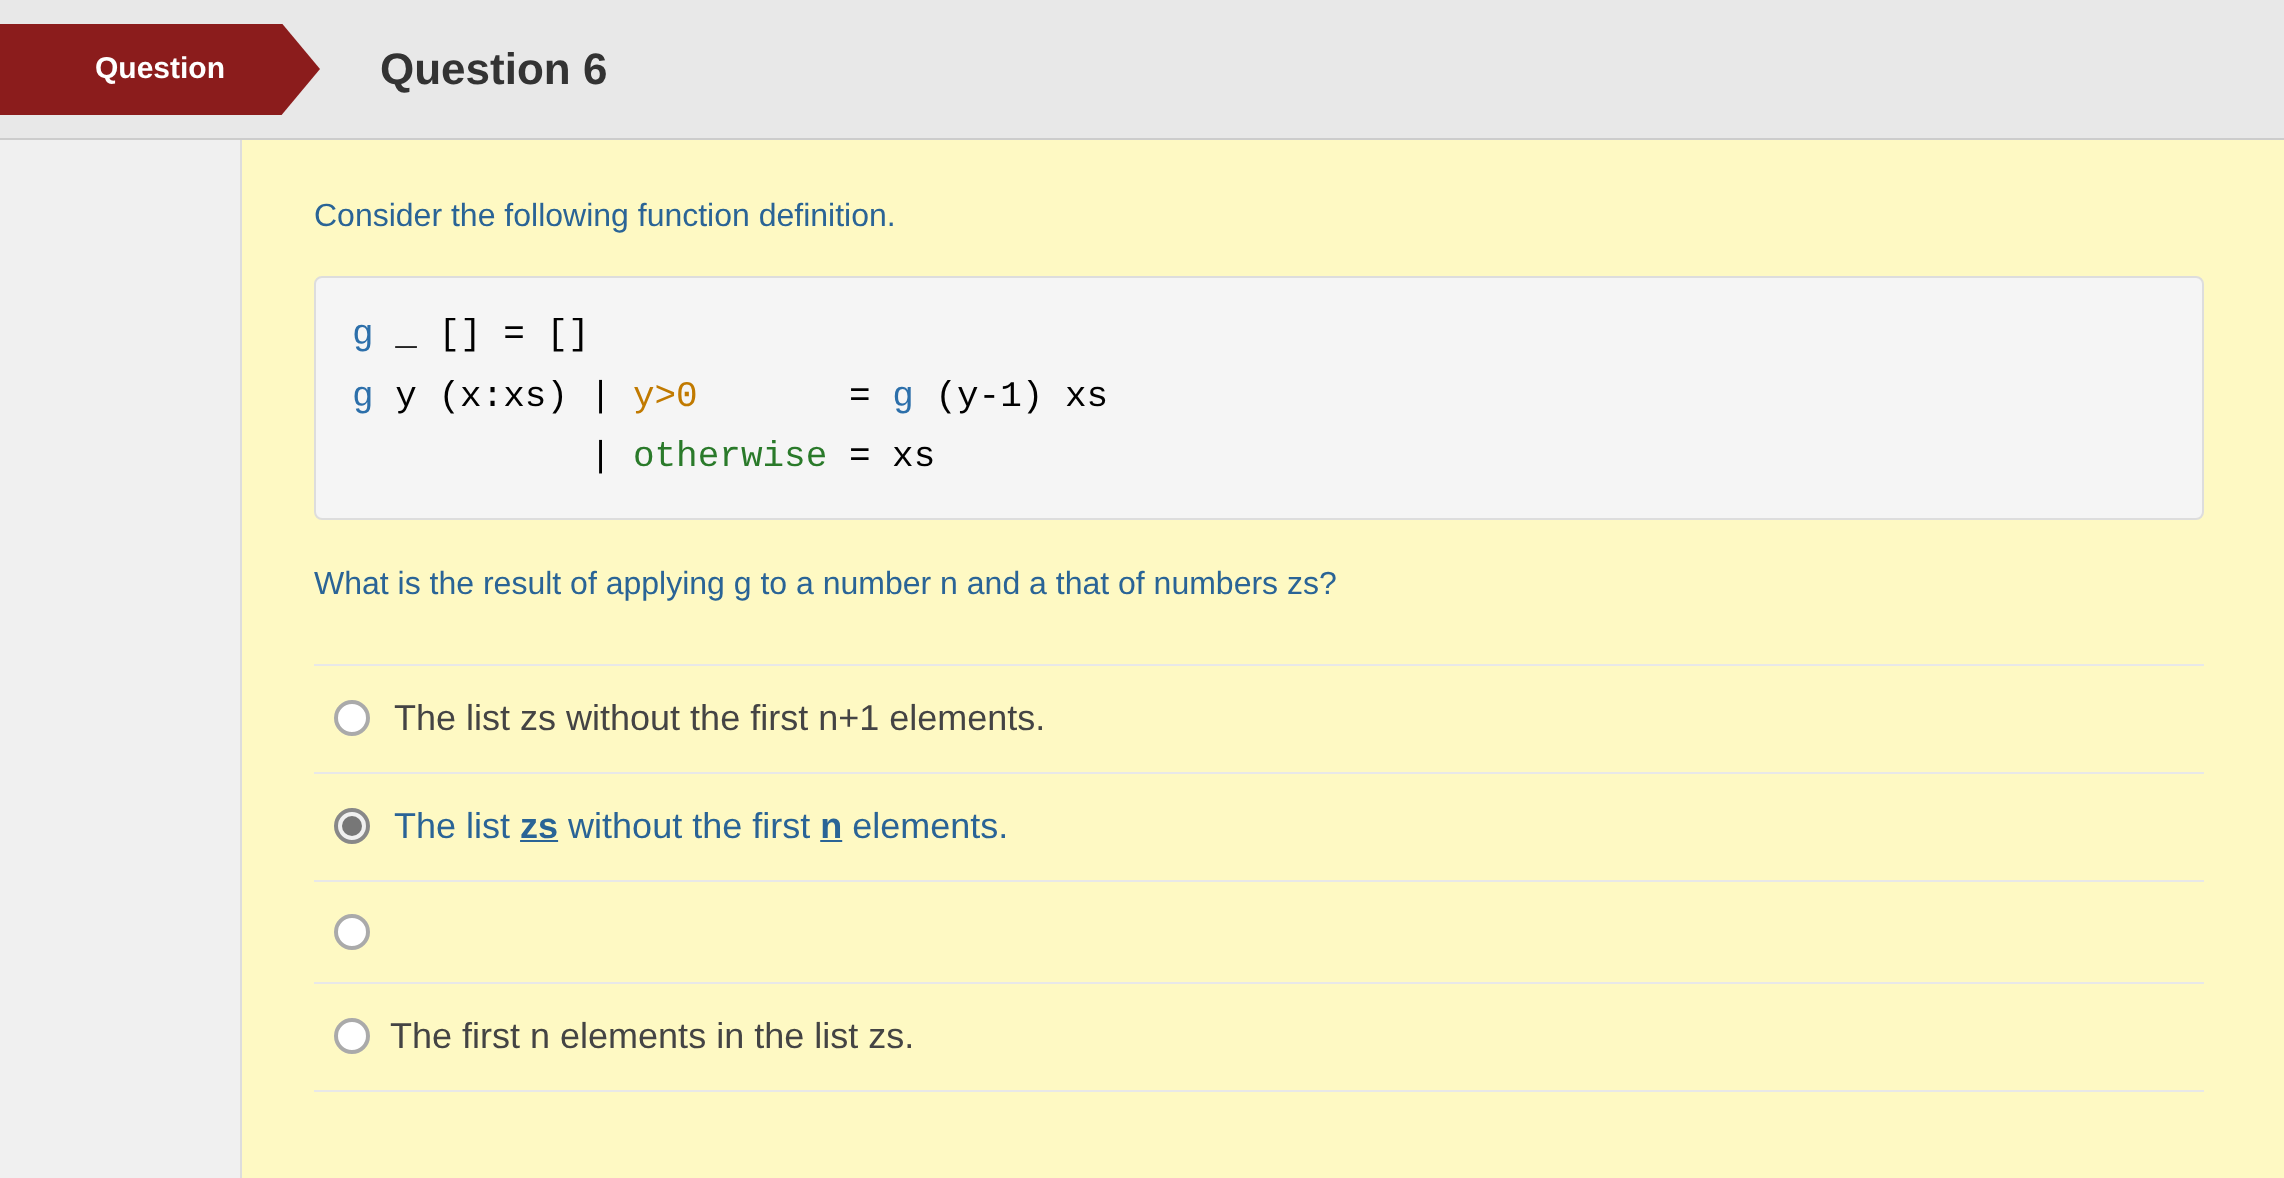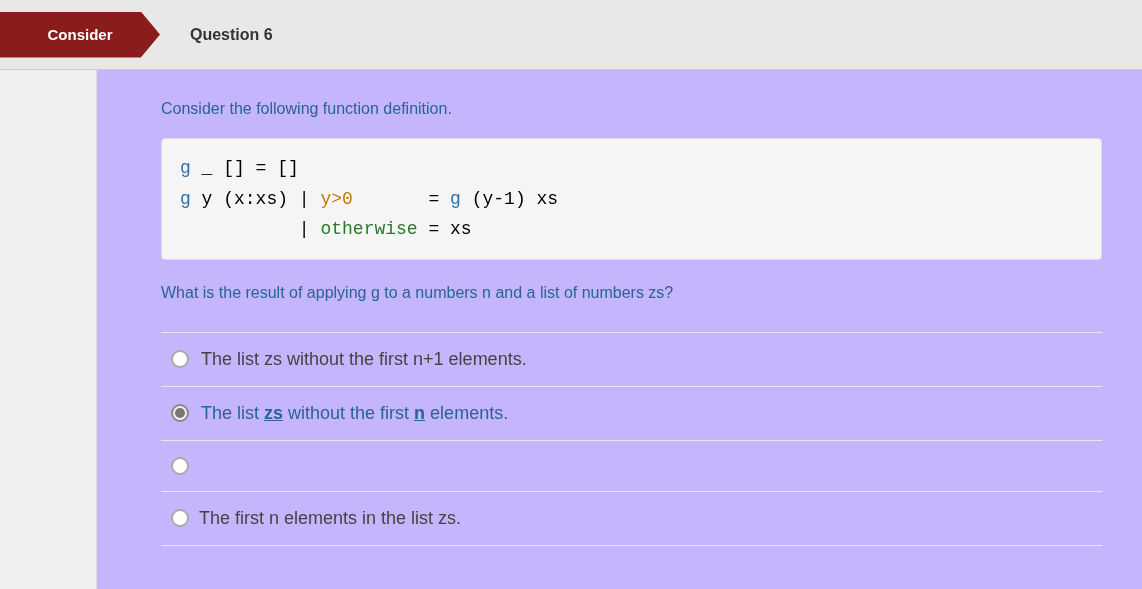--- a/index.html
+++ b/index.html
@@ -29,30 +29,30 @@
       margin-left: 0;
       display: flex;
       align-items: center;
       height: 46px;
       clip-path: polygon(0 0, 88% 0, 100% 50%, 88% 100%, 0 100%);
       min-width: 160px;
       justify-content: center;
     }
 
     .question-title {
-      font-size: 16px;
+      font-size: 22px;
       font-weight: bold;
       color: #333;
       margin-left: 30px;
     }
 
     .content-area {
-      background: #c4b5fd;
-      margin: 0 0 0 96px;
-      padding: 30px 40px 40px 64px;
+      background: #fef9c3;
+      margin: 0 0 0 120px;
+      padding: 30px 40px 40px 36px;
       min-height: 519px;
       border-left: 1px solid #ddd;
     }
 
     .intro-text {
       font-size: 16px;
       color: #2a6496;
       margin-bottom: 20px;
     }
 
@@ -133,35 +133,35 @@
     .option-selected-text .highlight-bold {
       font-weight: bold;
       text-decoration: underline;
     }
   </style>
 </head>
 <body>
 
 <div class="header-bar">
   <div class="incorrect-badge">
-    <span>Consider</span>
+    <span>Question</span>
   </div>
   <h1 class="question-title">Question 6</h1>
 </div>
 
 <div class="content-area">
   <p class="intro-text">Consider the following function definition.</p>
 
   <div class="code-block">
     <span class="code-line"><span class="code-blue">g</span> _ [] = []</span>
     <span class="code-line"><span class="code-blue">g</span> y (x:xs) | <span class="code-orange">y&gt;0</span>       = <span class="code-blue">g</span> (y-1) xs</span>
     <span class="code-line">           | <span class="code-green">otherwise</span> = xs</span>
   </div>
 
-  <p class="question-text">What is the result of applying g to a numbers n and a list of numbers zs?</p>
+  <p class="question-text">What is the result of applying g to a number n and a that of numbers zs?</p>
 
   <ul class="options-list">
     <li class="option-item">
       <div class="radio-outer"></div>
       <span>The list zs without the first n+1 elements.</span>
     </li>
     <li class="option-item">
       <div class="radio-outer selected">
         <div class="radio-inner"></div>
       </div>

